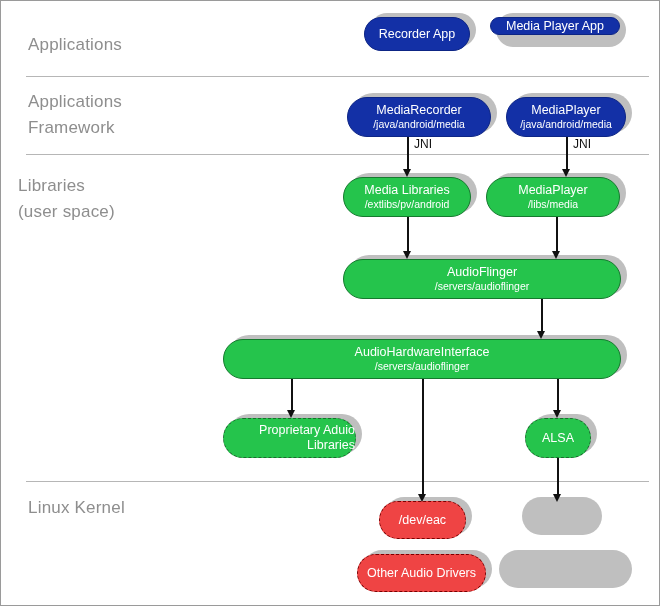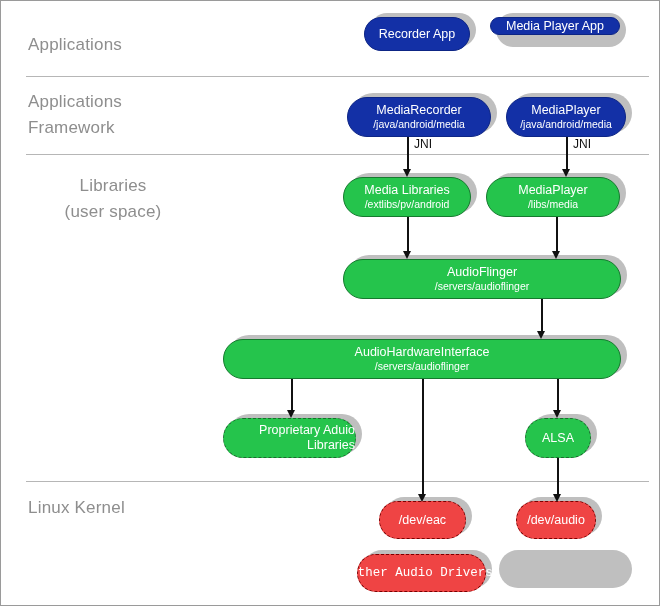--- a/index.html
+++ b/index.html
@@ -4,21 +4,21 @@
 <style>
   html,body{margin:0;padding:0;background:#ffffff;}
   body{font-family:"Liberation Sans","DejaVu Sans",sans-serif;}
   #stage{position:relative;width:660px;height:606px;background:#ffffff;
          border:1px solid #9a9a9a;box-sizing:border-box;overflow:hidden;}
 
   .divider{position:absolute;height:1px;background:#b6b6b6;}
 
   .layer-label{position:absolute;color:#8e8e8e;font-size:17px;line-height:26px;
                white-space:pre-line;letter-spacing:.2px;}
-  .layer-label.center{text-align:center;}
+  .layer-label.center{}
 
   
   .node{position:absolute;box-sizing:border-box;display:flex;flex-direction:column;
         align-items:center;justify-content:center;color:#ffffff;text-align:center;
         border-radius:22px;z-index:3;}
   .node .t1{font-size:12.5px;line-height:15px;white-space:nowrap;text-align:right;}
   .node .t2{font-size:10.5px;line-height:13px;white-space:nowrap;}
   .node.two .t1{margin-bottom:0px;}
 
   .shadow{position:absolute;border-radius:22px;background:#bfbfbf;z-index:2;}
@@ -139,24 +139,21 @@
   <div class="node green dashed" style="left:524px;top:417px;width:66px;height:40px;">
     <span class="t1">ALSA</span>
   </div>
 
   <div class="shadow" style="left:384px;top:496px;width:87px;height:38px;"></div>
   <div class="node red" style="left:378px;top:500px;width:87px;height:38px;">
     <span class="t1">/dev/eac</span>
   </div>
 
   <div class="shadow" style="left:521px;top:496px;width:80px;height:38px;"></div>
-  <div class="node red" style="left:515px;top:500px;width:80px;height:38px;">
-    <span class="t1">/dev/audio</span>
-  </div>
 
   <div class="shadow" style="left:362px;top:549px;width:129px;height:38px;"></div>
-  <div class="node red" style="left:356px;top:553px;width:129px;height:38px;font-family:Liberation Mono, monospace;">
+  <div class="node red" style="left:356px;top:553px;width:129px;height:38px;">
     <span class="t1">Other Audio Drivers</span>
   </div>
 
   <div class="shadow" style="left:498px;top:549px;width:133px;height:38px;"></div>
 
 </div>
 
 </body></html>

